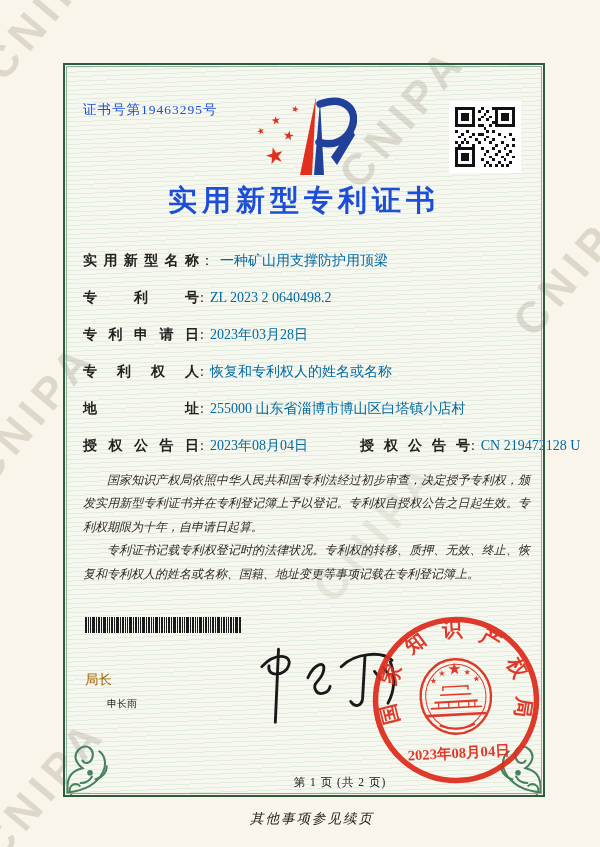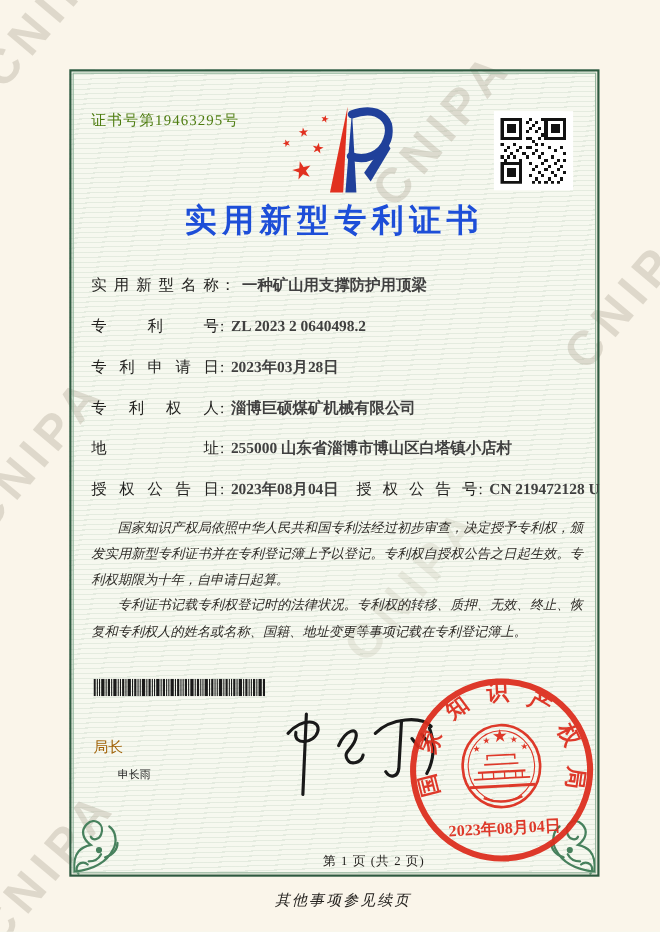--- a/index.html
+++ b/index.html
@@ -27,37 +27,37 @@
       rgba(0,0,0,0) 1px, rgba(0,0,0,0) 4.5px);
   }
   
   .frame{
     left:63px;top:63px;width:478px;height:730px;
     border:2px solid #2e5a40;
   }
   .frame::after{
     content:"";position:absolute;inset:1px;border:1px solid #8ab096;pointer-events:none;
   }
-  .cert-no{left:18px;top:36px;font-size:13.5px;letter-spacing:1px;color:#4d7c0f;}
+  .cert-no{left:18px;top:36px;font-size:13.5px;letter-spacing:1px;color:#1d4ed8;}
   .logo{left:188px;top:28px;width:104px;height:92px;}
   .qr-wrap{left:384px;top:36px;width:60px;height:60px;background:#ffffff;padding:6px;}
   .title{
     left:0;top:116px;width:100%;text-align:center;
     font-size:29px;font-weight:700;letter-spacing:5px;color:#1d4ed8;
   }
   .fields{left:18px;top:184px;width:446px;font-size:14px;}
   .frow{line-height:23px;margin-bottom:14px;white-space:nowrap;}
   .flabel{
     display:inline-block;width:116px;vertical-align:top;
-    text-align:justify;text-align-last:justify;color:#232220;
+    text-align:justify;text-align-last:justify;color:#232220;font-weight:bold;
   }
   .fcolon{display:inline-block;margin:0 6px 0 1px;color:#232220;}
-  .fvalue{font-weight:700;color:#404040;}
+  .fvalue{font-weight:400;color:#0369a1;}
   .fpair2{display:inline-block;margin-left:16px;}
-  .fpair2 .flabel{width:110px;}
+  .fpair2 .flabel{width:110px;margin-left:36px;}
   .body-text{
     left:18px;top:404px;width:447px;
     font-size:12px;line-height:1.95;color:#2e2b27;
     font-style:italic;text-align:justify;
   }
   .body-text p{margin:0;text-indent:2em;}
   .barcode{left:20px;top:552px;width:156px;height:16px;}
   .sig-script{left:108px;top:574px;width:238px;height:95px;}
   .sig-title{left:20px;top:606px;font-family:"Liberation Sans","DejaVu Sans",sans-serif;font-size:13.5px;font-weight:500;color:#a16207;}
   .sig-name{left:20px;top:632px;font-family:"Liberation Sans","DejaVu Sans",sans-serif;font-size:10px;font-weight:500;color:#1c1c1c;margin-left:22px;}
@@ -153,21 +153,21 @@
     <div class="frow">
       <span class="flabel">实用新型名称</span><span class="fcolon">：</span><span class="fvalue">一种矿山用支撑防护用顶梁</span>
     </div>
     <div class="frow">
       <span class="flabel">专利号</span><span class="fcolon">:</span><span class="fvalue">ZL 2023 2 0640498.2</span>
     </div>
     <div class="frow">
       <span class="flabel">专利申请日</span><span class="fcolon">:</span><span class="fvalue">2023年03月28日</span>
     </div>
     <div class="frow">
-      <span class="flabel">专利权人</span><span class="fcolon">:</span><span class="fvalue">淄博巨硕煤矿机械有限公司</span>
+      <span class="flabel">专利权人</span><span class="fcolon">:</span><span class="fvalue">恢复和专利权人的姓名或名称</span>
     </div>
     <div class="frow">
       <span class="flabel">地址</span><span class="fcolon">:</span><span class="fvalue">255000 山东省淄博市博山区白塔镇小店村</span>
     </div>
     <div class="frow">
       <span><span class="flabel">授权公告日</span><span class="fcolon">:</span><span class="fvalue">2023年08月04日</span></span><span class="fpair2"><span class="flabel">授权公告号</span><span class="fcolon">:</span><span class="fvalue">CN 219472128 U</span></span>
     </div>
   </div>
 
   <div class="abs body-text">

